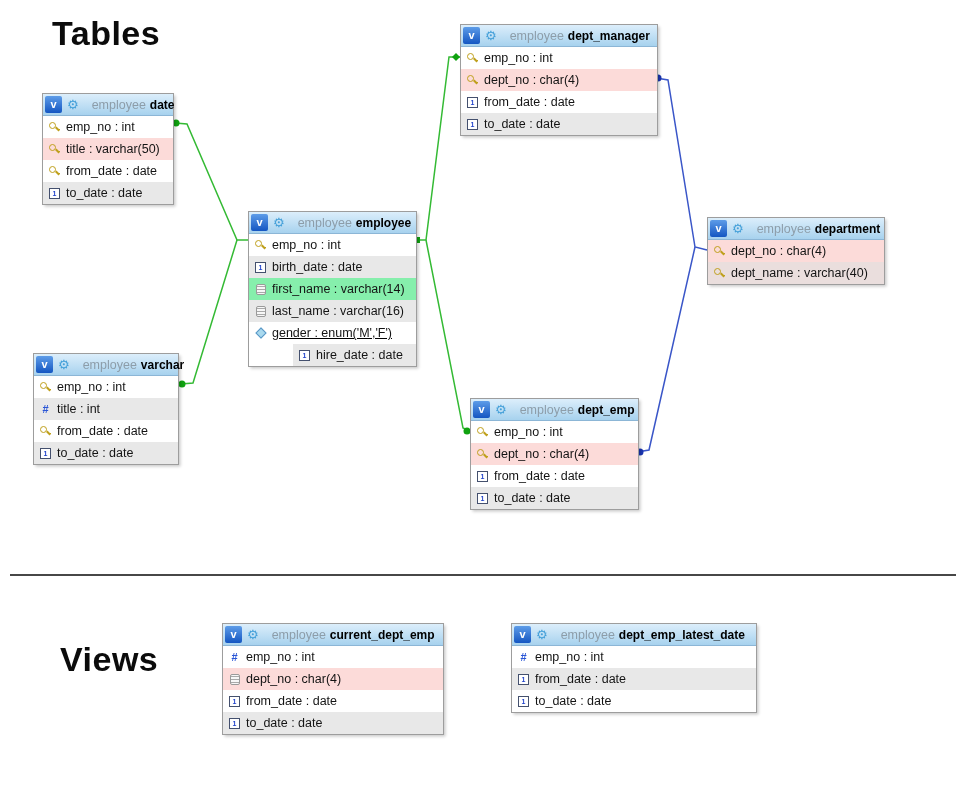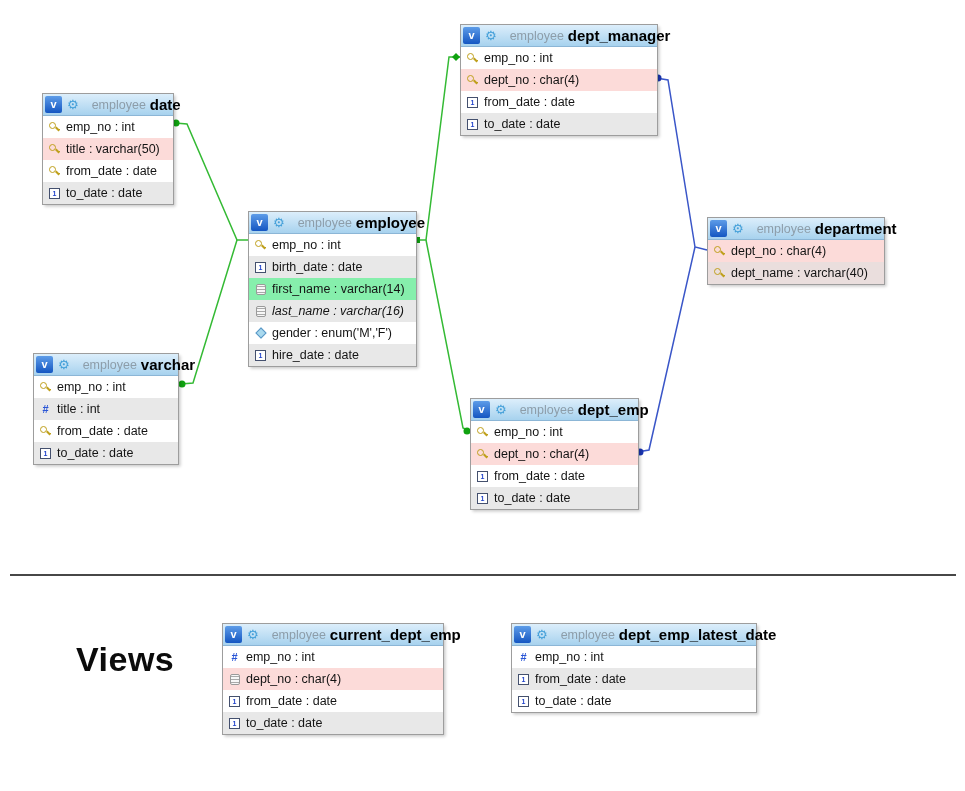--- a/index.html
+++ b/index.html
@@ -2,35 +2,35 @@
 <html><head>
 <meta charset="utf-8">
 <style>
   html,body{margin:0;padding:0;background:#ffffff;}
   #canvas{position:relative;width:965px;height:791px;background:#ffffff;overflow:hidden;
           font-family:"Liberation Sans",sans-serif;}
   #connector-layer{position:absolute;left:0;top:0;width:965px;height:791px;z-index:1;}
   .section-label{position:absolute;z-index:0;font-weight:bold;font-size:34px;letter-spacing:.5px;
                  color:#0b0b0b;font-family:"Liberation Sans",sans-serif;}
   #tables-heading{left:52px;top:14px;}
-  #views-heading{left:76px;top:640px;}
+  #views-heading{left:60px;top:640px;}
   #section-divider{position:absolute;left:10px;top:574px;width:946px;height:2px;background:#474747;z-index:0;}
 
   .table-box{position:absolute;z-index:2;background:#ffffff;border:1px solid #9d9d9d;
              box-shadow:1.5px 1.5px 3px rgba(0,0,0,.22);}
   .table-header{height:22px;display:flex;align-items:center;
                 background:linear-gradient(#dceefb,#a7d2ee);
                 border-bottom:1px solid #8cb6d6;padding:0 4px 0 2px;box-sizing:border-box;}
   .v-badge{flex:0 0 17px;width:17px;height:17px;border-radius:2px;
            background:linear-gradient(#5d9ce8,#1456c2);color:#ffffff;
            font-weight:bold;font-size:11px;line-height:17px;text-align:center;}
   .gear{flex:0 0 auto;margin:0 3px 0 5px;color:#45a0d9;font-size:13px;line-height:13px;
         font-family:"DejaVu Sans",sans-serif;}
   .schema{color:#8d9da9;font-size:12.5px;margin:0 4px 0 10px;white-space:nowrap;}
-  .tname{color:#000000;font-weight:bold;font-size:15px;white-space:nowrap;}
+  .tname{color:#000000;font-weight:bold;font-size:12px;white-space:nowrap;}
 
   .col-row{height:22px;display:flex;align-items:center;padding-left:5px;box-sizing:border-box;}
   .col-icon{flex:0 0 13px;width:13px;height:13px;margin-right:5px;position:relative;
             display:flex;align-items:center;justify-content:center;}
   .col-label{color:#141414;font-size:12.5px;white-space:nowrap;}
 
   
   .icon-key{width:5px;height:5px;border:1.5px solid #bfa01c;border-radius:50%;
             position:relative;margin-right:4px;margin-bottom:4px;}
   .icon-key::after{content:'';position:absolute;left:5px;top:5px;width:1.5px;height:5px;
@@ -57,20 +57,21 @@
       <polyline points="637,452 649,450 695,247" fill="none" stroke="#3a56c8" stroke-width="1.5"></polyline>
       <circle cx="176" cy="123" r="3.5" fill="#10a210"></circle>
       <circle cx="182" cy="384" r="3.5" fill="#10a210"></circle>
       <rect x="414" y="237" width="6" height="6" fill="#10a210"></rect>
       <polygon points="452,57 456,53 460,57 456,61" fill="#10a210"></polygon>
       <circle cx="467" cy="431" r="3.5" fill="#10a210"></circle>
       <circle cx="658" cy="78" r="3.5" fill="#1a35b2"></circle>
       <circle cx="640" cy="452" r="3.5" fill="#1a35b2"></circle>
     </svg>
 
+  <div id="tables-heading" class="section-label">Tables</div>
 
   <div id="section-divider"></div>
 
   <div id="views-heading" class="section-label">Views</div>
 <div class="table-box" style="left: 42px; top: 93px; width: 130px;">
     <div class="table-header">
       <div class="v-badge">v</div>
       <div class="gear">⚙</div>
       <span class="schema">employee</span>
       <span class="tname">date</span>
@@ -155,33 +156,33 @@
       <span class="glyph icon-date">1</span>
     </span>
     <span class="col-label">birth_date : date</span>
   </div>
         <div class="col-row" style="background: #86efac;">
     <span class="col-icon">
       <span class="glyph icon-text"></span>
     </span>
     <span class="col-label">first_name : varchar(14)</span>
   </div>
-        <div class="col-row" style="background: rgb(232, 232, 232); font-style: italic;">
+        <div class="col-row" style="background: rgb(232, 232, 232);">
     <span class="col-icon">
       <span class="glyph icon-text"></span>
     </span>
     <span class="col-label">last_name : varchar(16)</span>
   </div>
-        <div class="col-row" style="background: rgb(255, 255, 255);">
+        <div class="col-row" style="background: rgb(255, 255, 255); text-decoration: underline;">
     <span class="col-icon">
       <span class="glyph icon-enum"></span>
     </span>
     <span class="col-label">gender : enum('M','F')</span>
   </div>
-        <div class="col-row" style="background: rgb(232, 232, 232);">
+        <div class="col-row" style="background: rgb(232, 232, 232); margin-left: 44px;">
     <span class="col-icon">
       <span class="glyph icon-date">1</span>
     </span>
     <span class="col-label">hire_date : date</span>
   </div>
       </div>
   </div>
     <div class="table-box" style="left: 33px; top: 353px; width: 144px;">
     <div class="table-header">
       <div class="v-badge">v</div>

